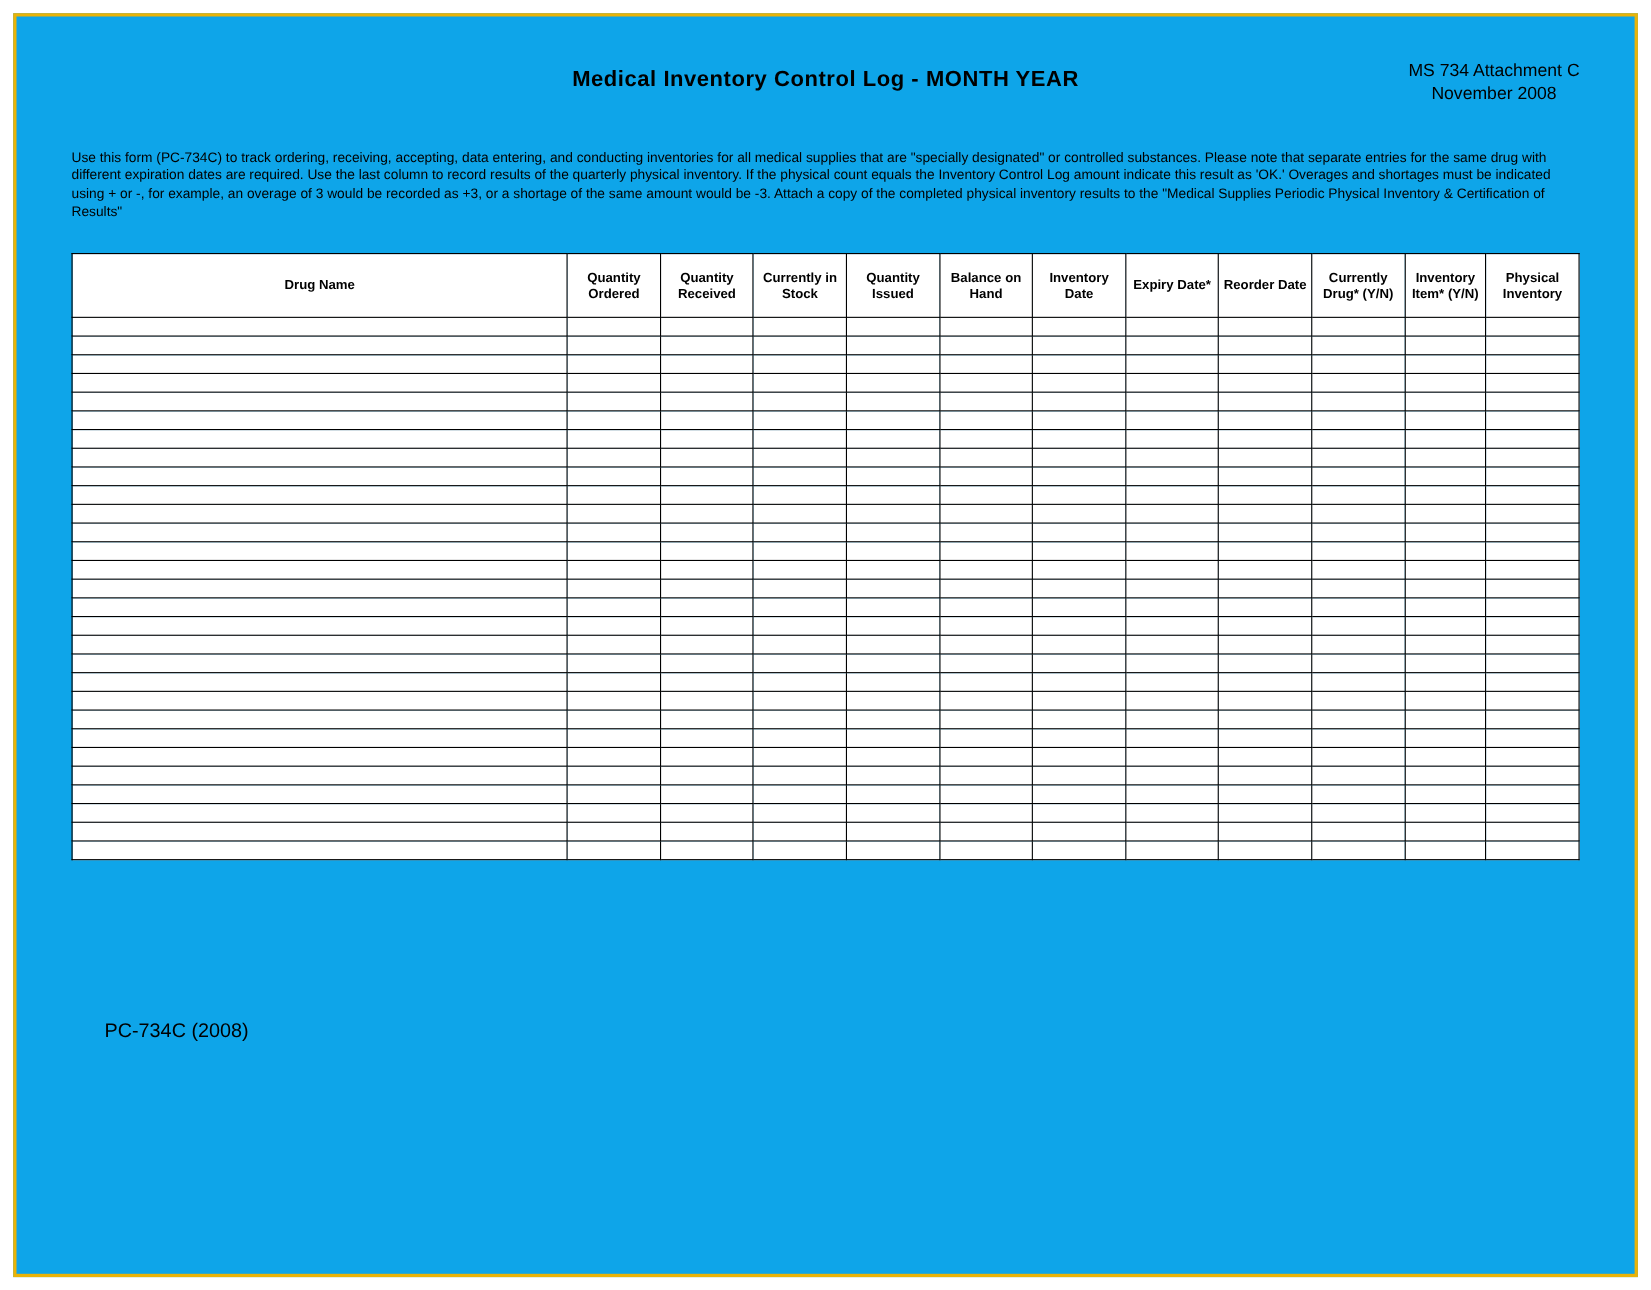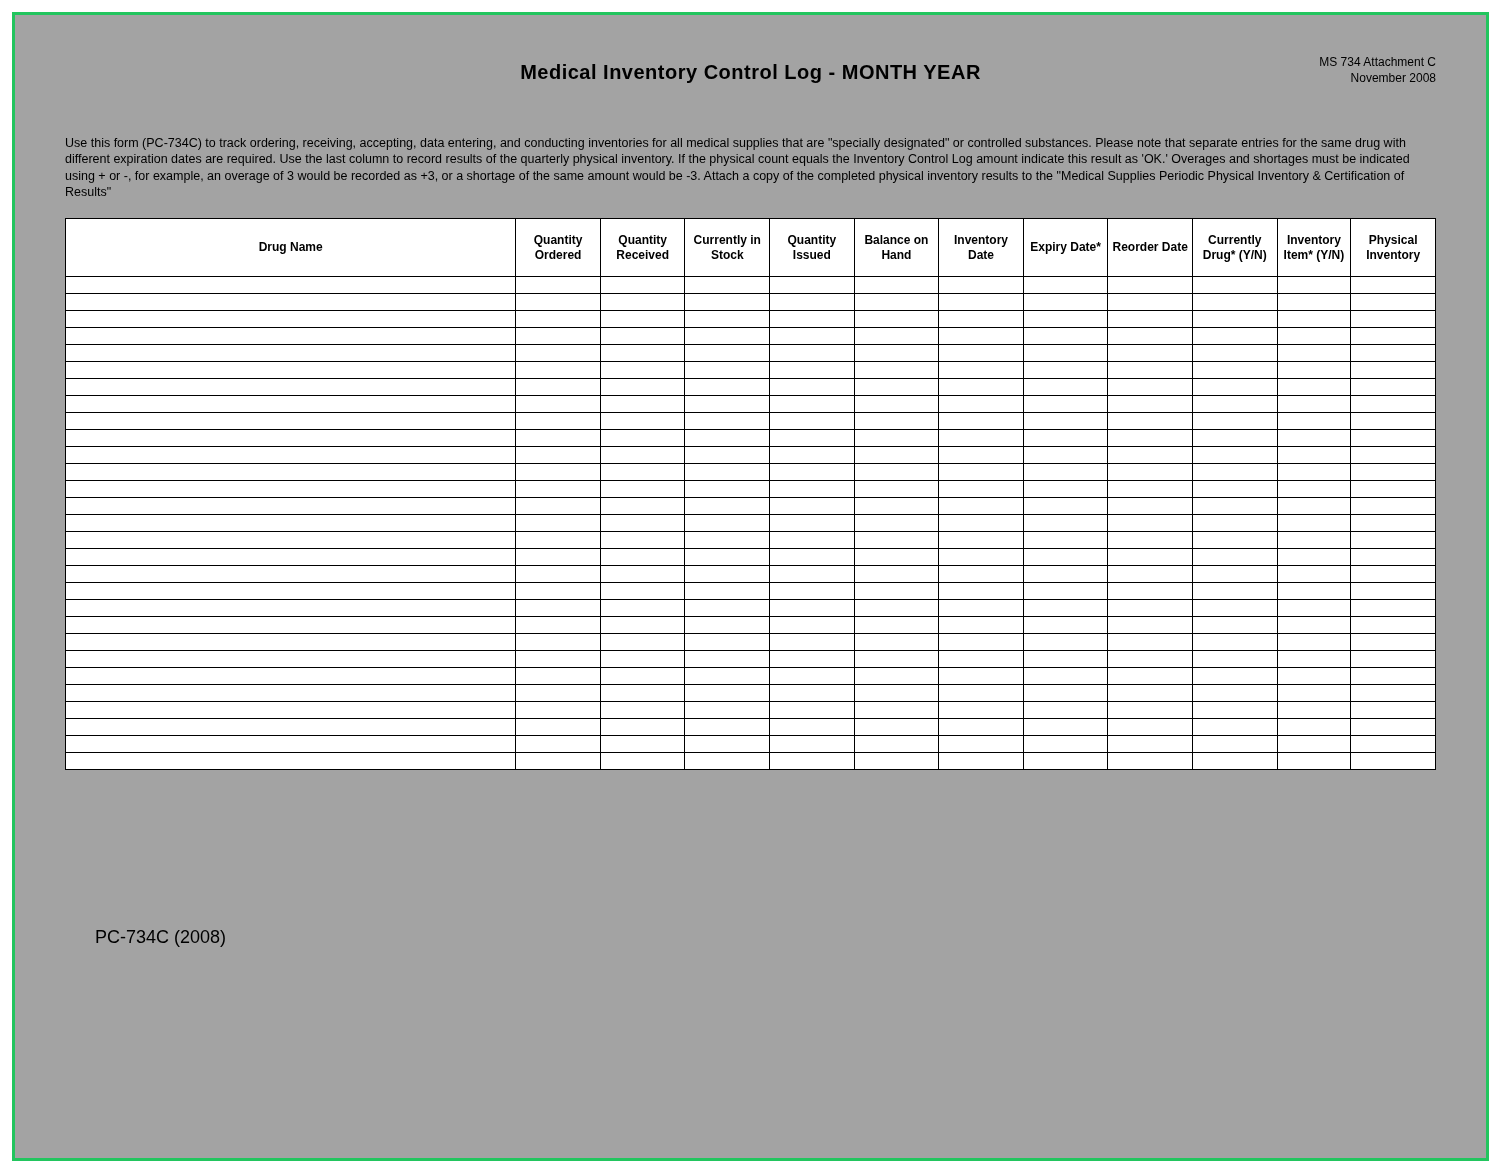--- a/index.html
+++ b/index.html
@@ -9,22 +9,22 @@
       width: 1501px;
       height: 1173px;
       position: relative;
     }
     .page-frame {
       position: absolute;
       top: 12px;
       left: 12px;
       right: 12px;
       bottom: 12px;
-      border: 3px solid #22c55e;
-      background: #a3a3a3;
+      border: 3px solid #eab308;
+      background: #0ea5e9;
     }
     .content {
       padding: 40px 50px 0 50px;
       position: relative;
       height: 100%;
     }
     .header-row {
       position: relative;
       height: 40px;
       margin-bottom: 40px;
@@ -34,30 +34,30 @@
       font-size: 20px;
       font-weight: bold;
       letter-spacing: 0.5px;
       color: #000;
       padding-top: 6px;
     }
     .header-meta {
       position: absolute;
       right: 0;
       top: 0;
-      text-align: right;
-      font-size: 12px;
+      text-align: center;
+      font-size: 16px;
       color: #000;
       line-height: 1.3;
     }
     .instructions {
       font-size: 12.5px;
       line-height: 1.3;
       color: #000;
-      margin-bottom: 18px;
+      margin-bottom: 30px;
     }
     .instructions p { margin-bottom: 2px; }
     table.inventory {
       width: 100%;
       border-collapse: collapse;
       table-layout: fixed;
       padding-left: 44px;
     }
     table.inventory th {
       border: 1px solid #000;

